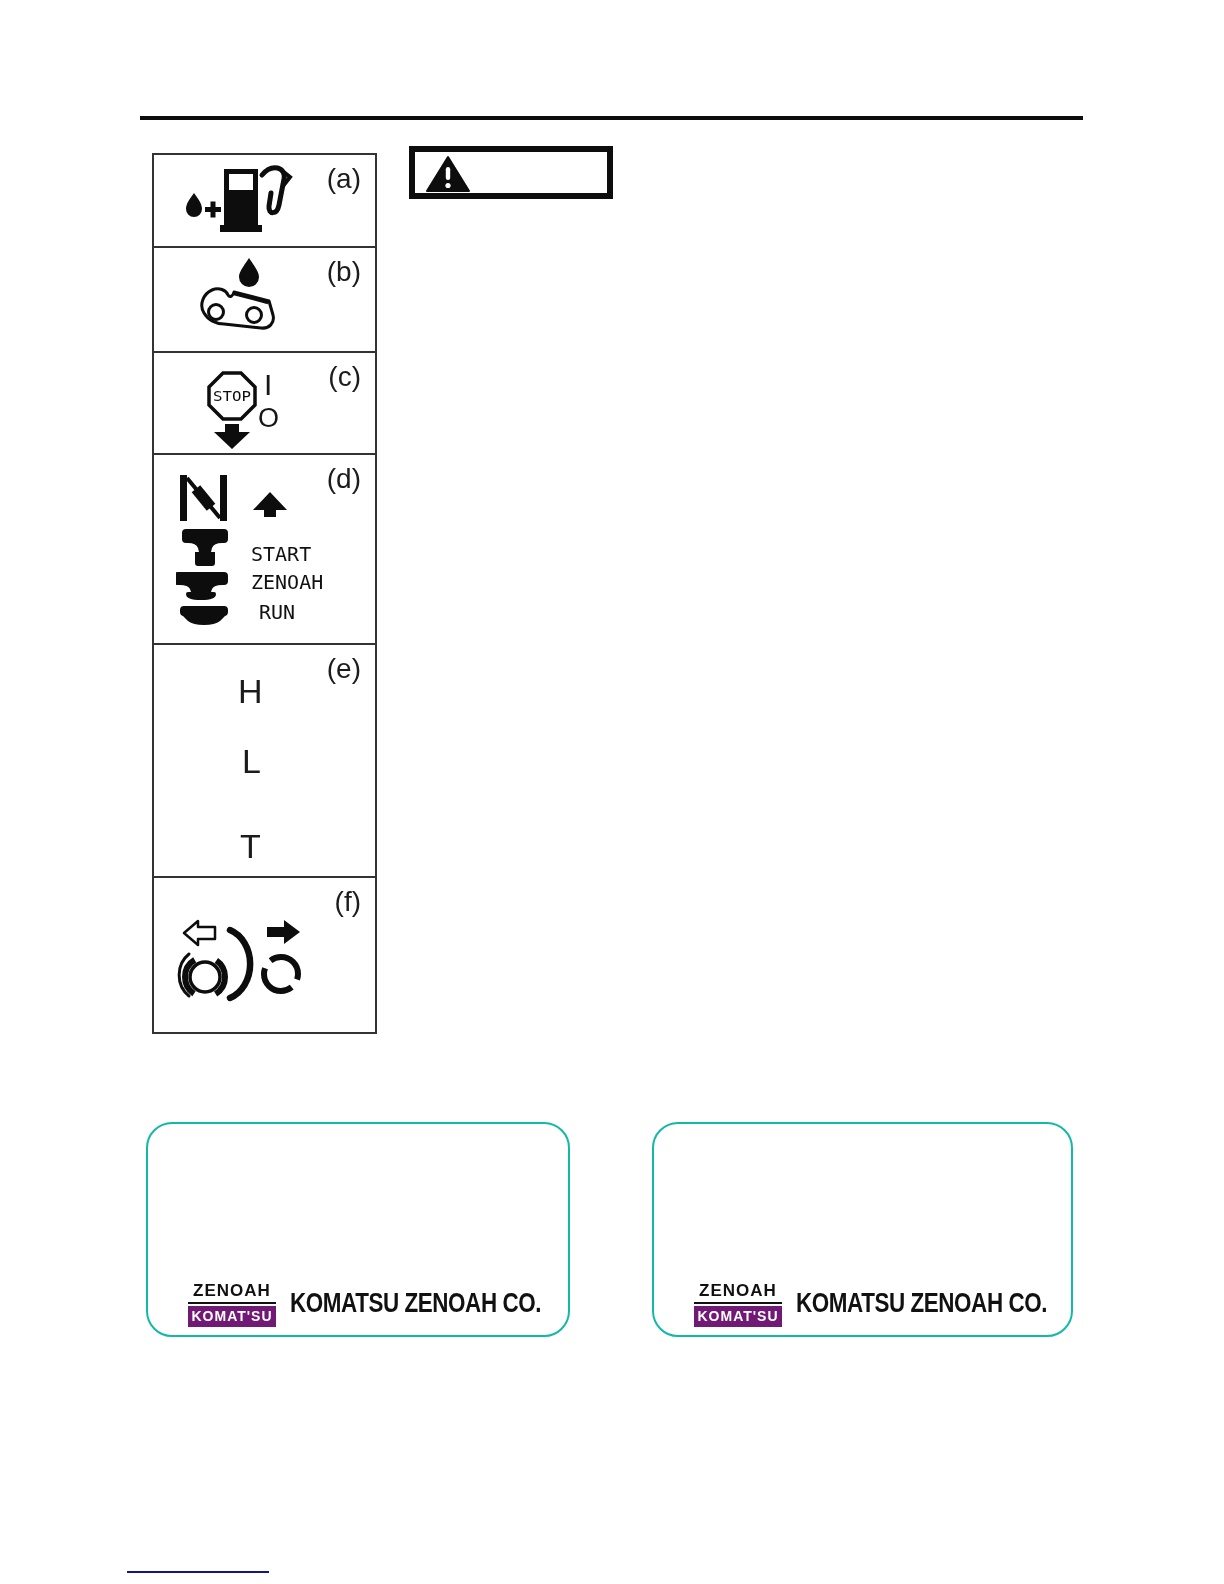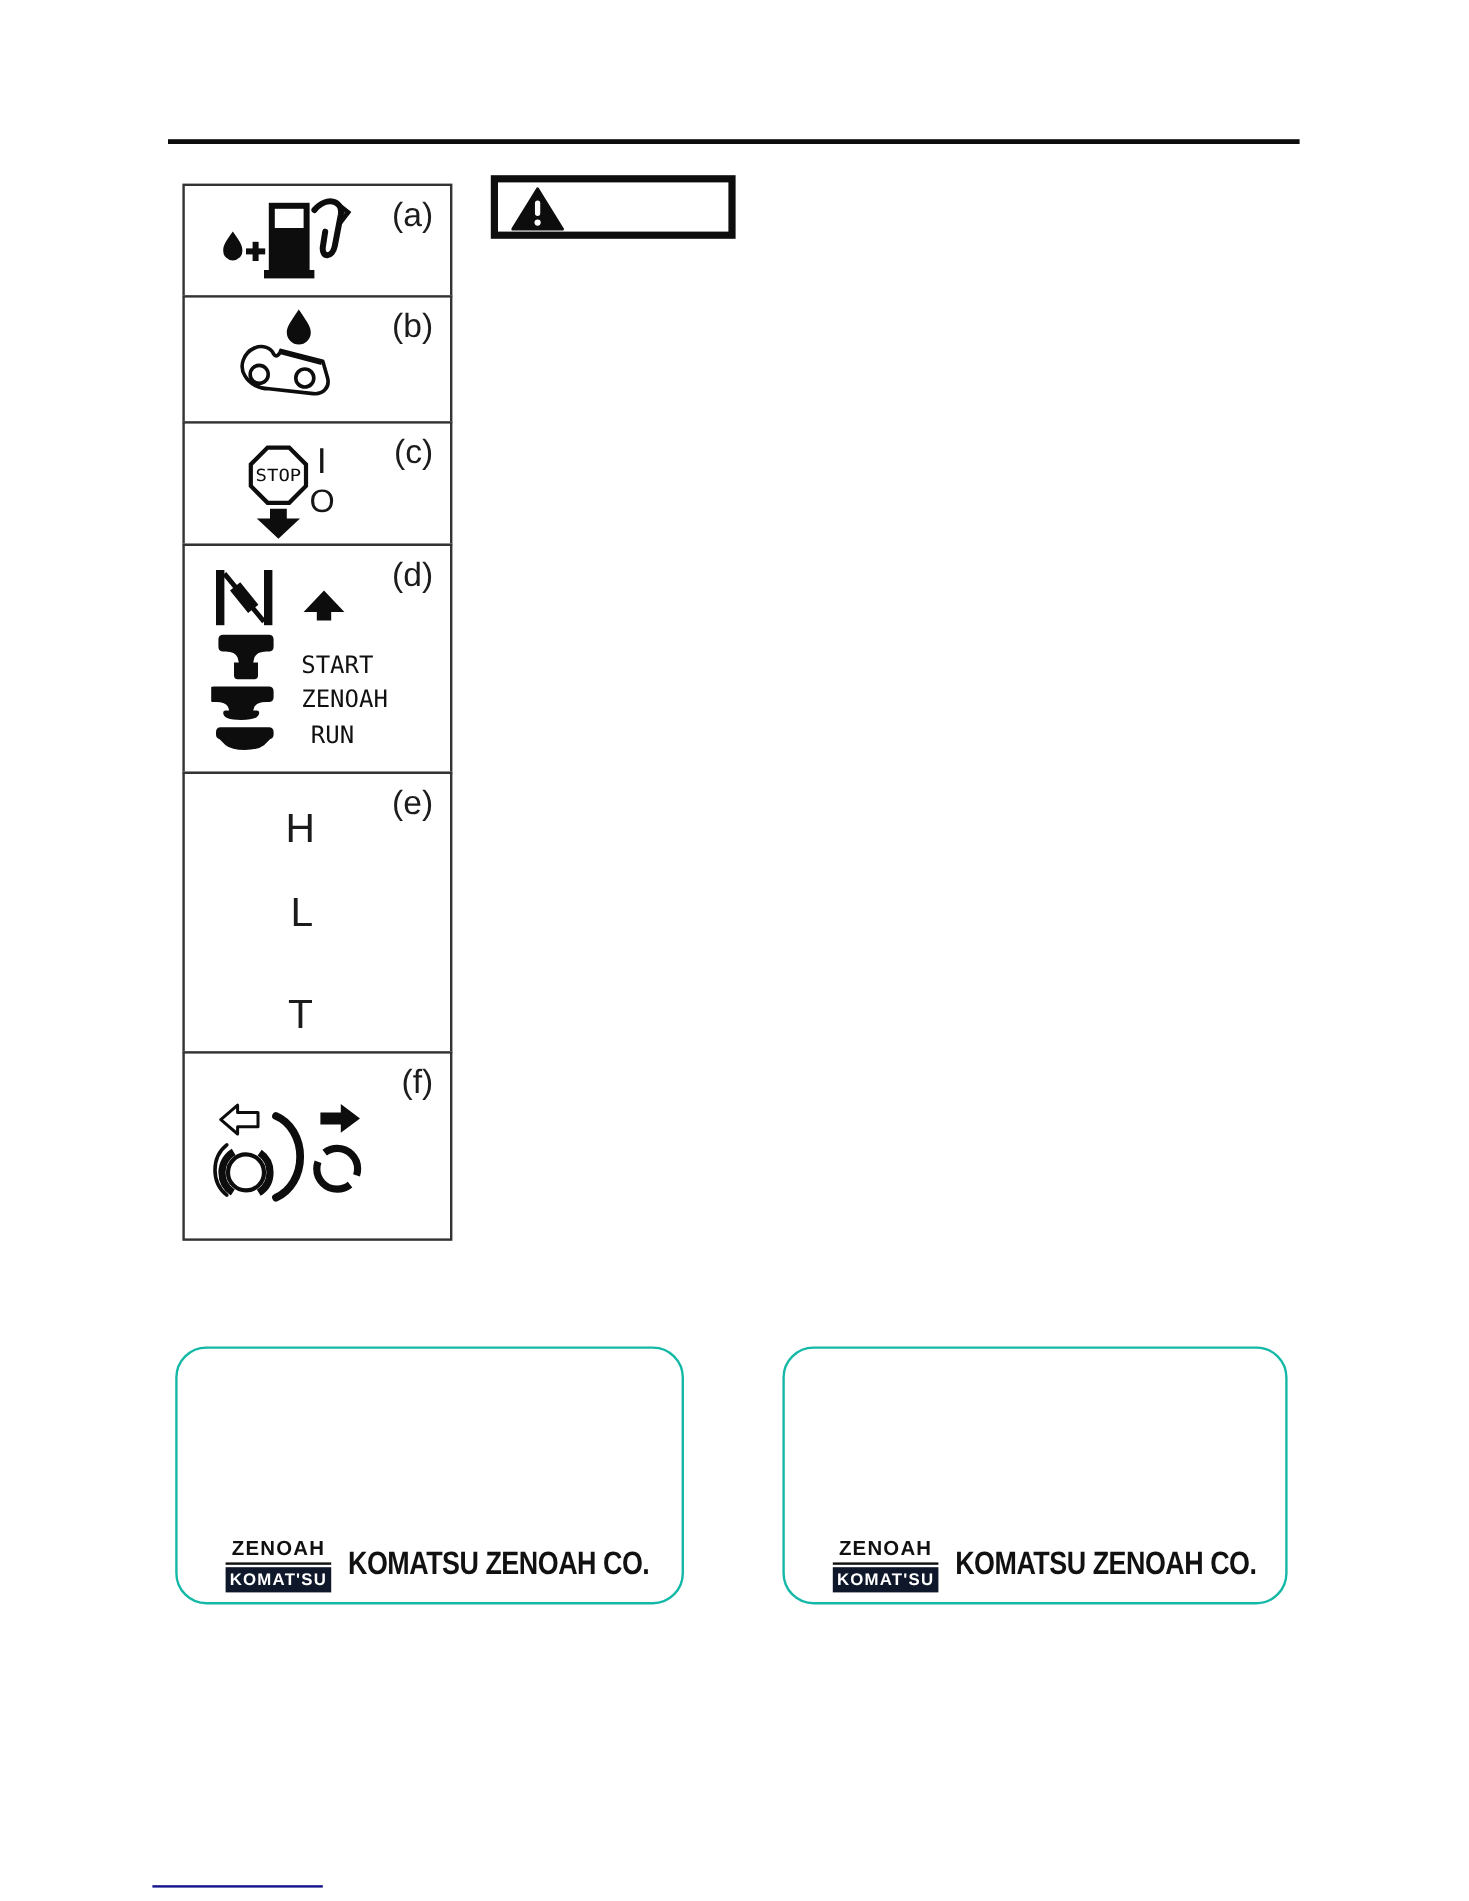--- a/index.html
+++ b/index.html
@@ -39,21 +39,21 @@
   .icon-svg { position:absolute; }
 
   .plate { position:absolute; top:1122px; height:215px; border:2px solid #14b8a6;
            border-radius:26px; box-sizing:border-box; background:#fff; }
   .plate-left  { left:146px; width:424px; }
   .plate-right { left:652px; width:421px; }
 
   .logo-stack { position:absolute; left:40px; bottom:8px; width:88px; text-align:center; }
   .zenoah-word { display:block; font-size:17px; font-weight:900; letter-spacing:1px;
                  color:#111; border-bottom:2px solid #111; padding-bottom:1px; }
-  .komatsu-box { display:block; background:#0f172a; color:#fff; font-size:14px; font-weight:900;
+  .komatsu-box { display:block; background:#701a75; color:#fff; font-size:14px; font-weight:900;
                  letter-spacing:1px; padding:2px 3px 3px; margin-top:2px; white-space:nowrap; }
   .company-name { position:absolute; left:142px; top:164px; font-size:27px; font-weight:900;
                   letter-spacing:-0.5px; transform:scaleX(0.83); transform-origin:left center;
                   white-space:nowrap; color:#111; }
 
   .link-underline { position:absolute; left:127px; top:1571px; width:142px; height:2px;
                     background:#14148c; cursor:pointer; }
 </style>
 </head>
 <body>

